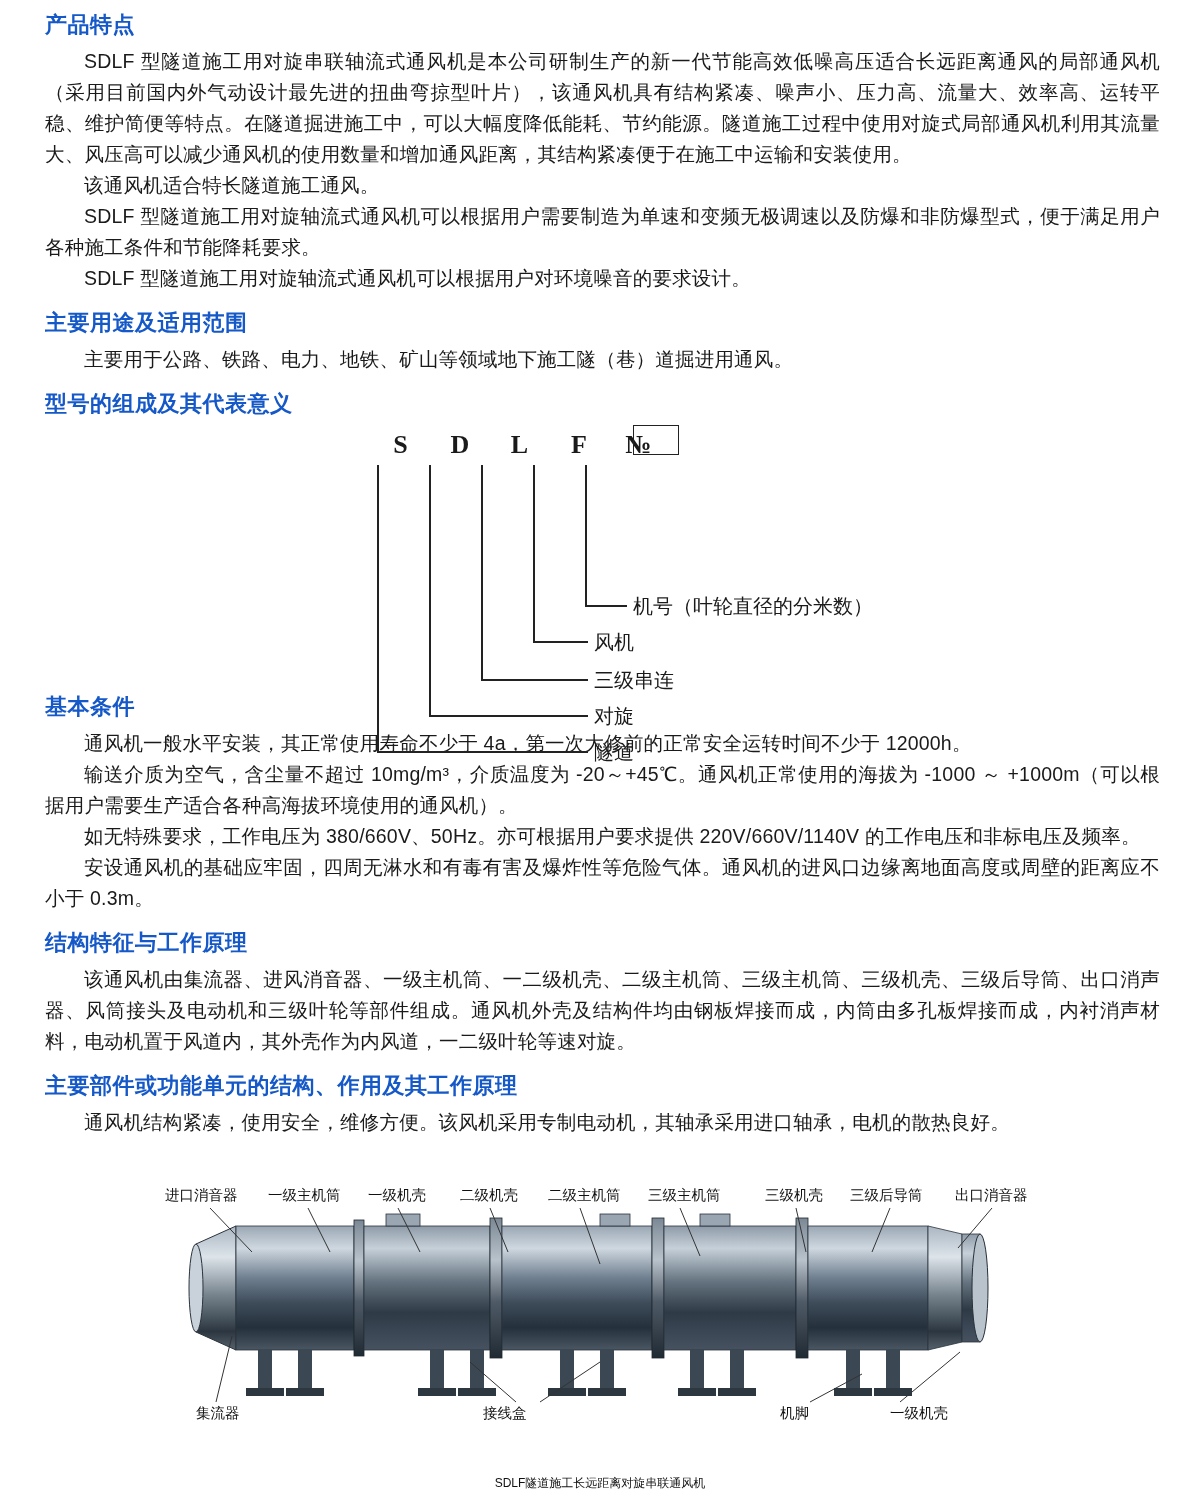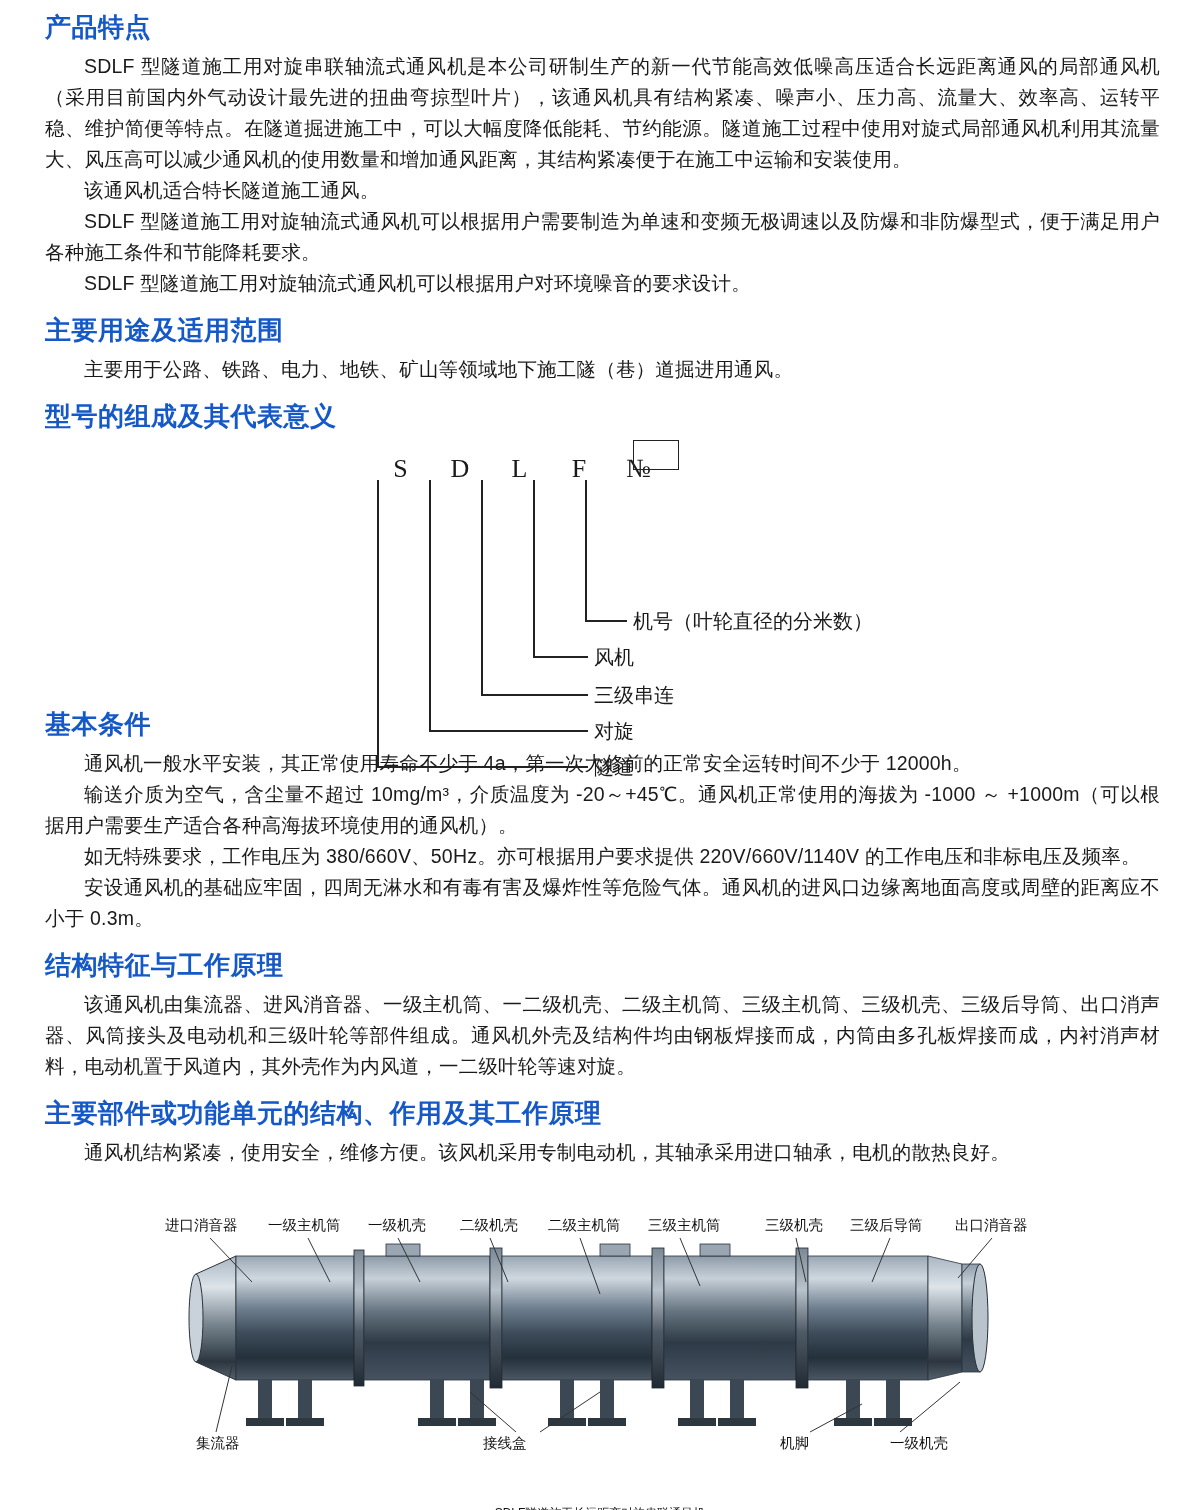--- a/index.html
+++ b/index.html
@@ -20,21 +20,21 @@
     width: 1200px;
     height: 1510px;
     padding: 0;
     box-sizing: border-box;
   }
   .content {
     padding: 10px 40px 0 45px;
   }
   h2.section-title {
     color: #1558c8;
-    font-size: 26px;
+    font-size: 22px;
     font-weight: bold;
     margin: 0 0 6px 0;
     letter-spacing: 0.5px;
   }
   h2.section-title.tight {
     margin-top: 14px;
   }
   p.para {
     font-size: 19.5px;
     line-height: 31px;
@@ -48,25 +48,26 @@
   }
 
   
   .model-diagram {
     position: relative;
     height: 265px;
     margin-top: 8px;
   }
   .code-letters {
     position: absolute;
-    top: 12px;
+    top: 3px;
     left: 330px;
     font-family: "Liberation Serif", serif;
     font-size: 26px;
     letter-spacing: 1px;
+    font-weight: bold;
   }
   .code-letters span {
     display: inline-block;
     width: 52px;
     text-align: center;
   }
   .code-box {
     position: absolute;
     left: 588px;
     top: -2px;

